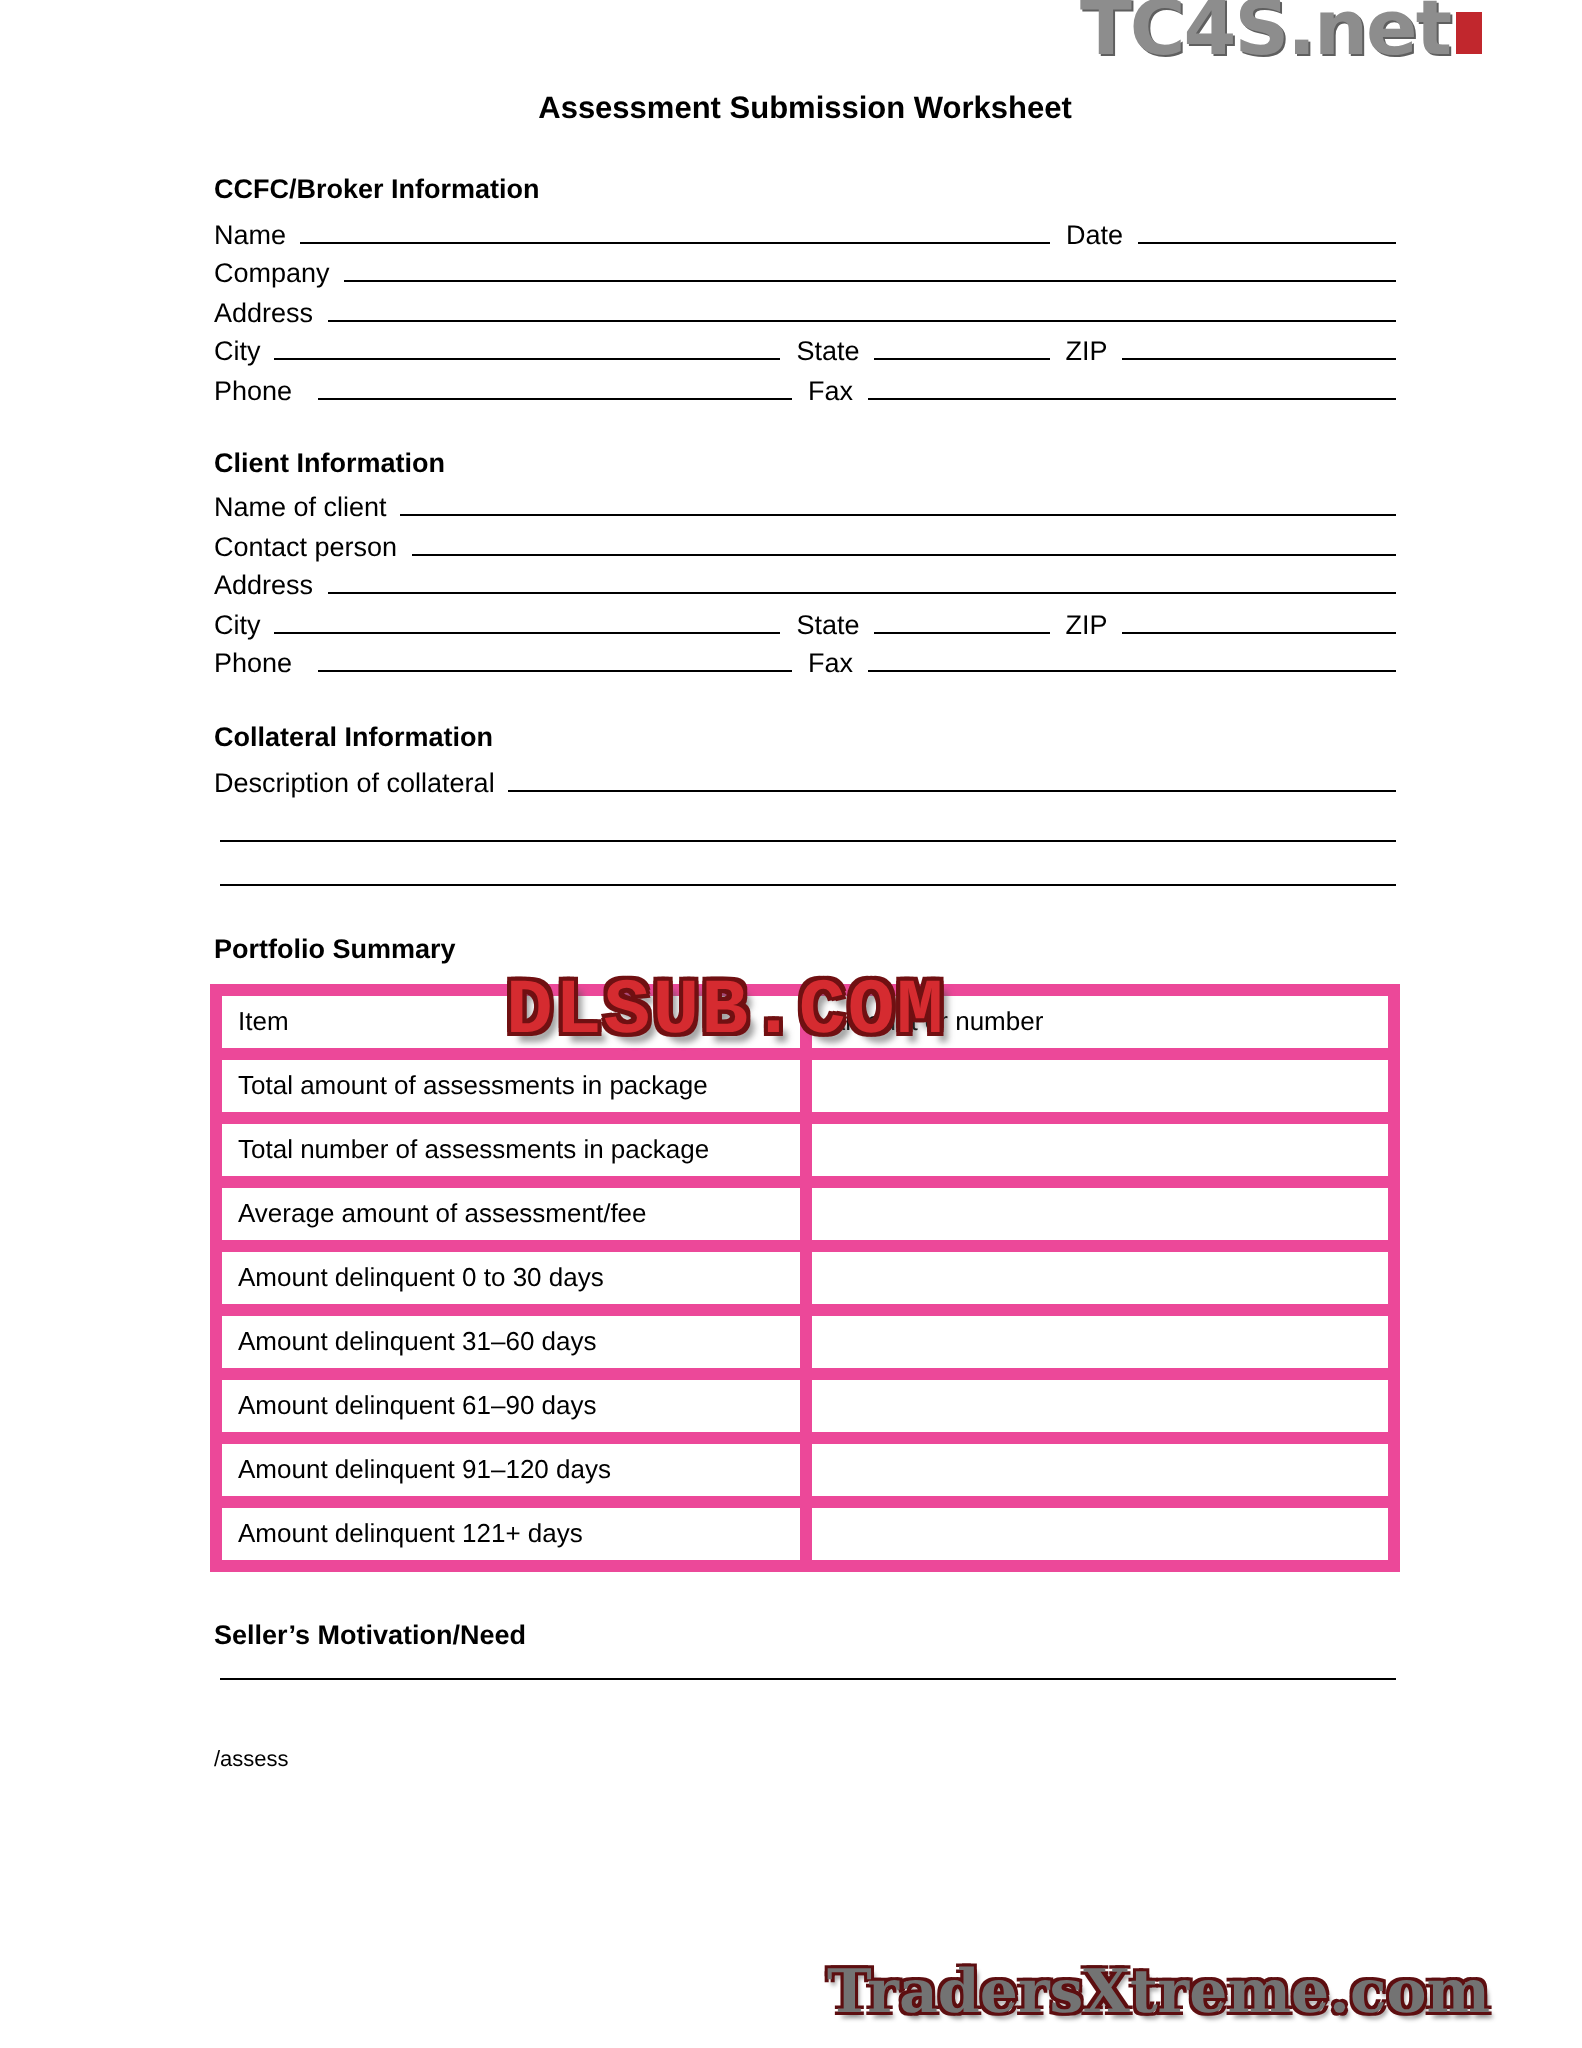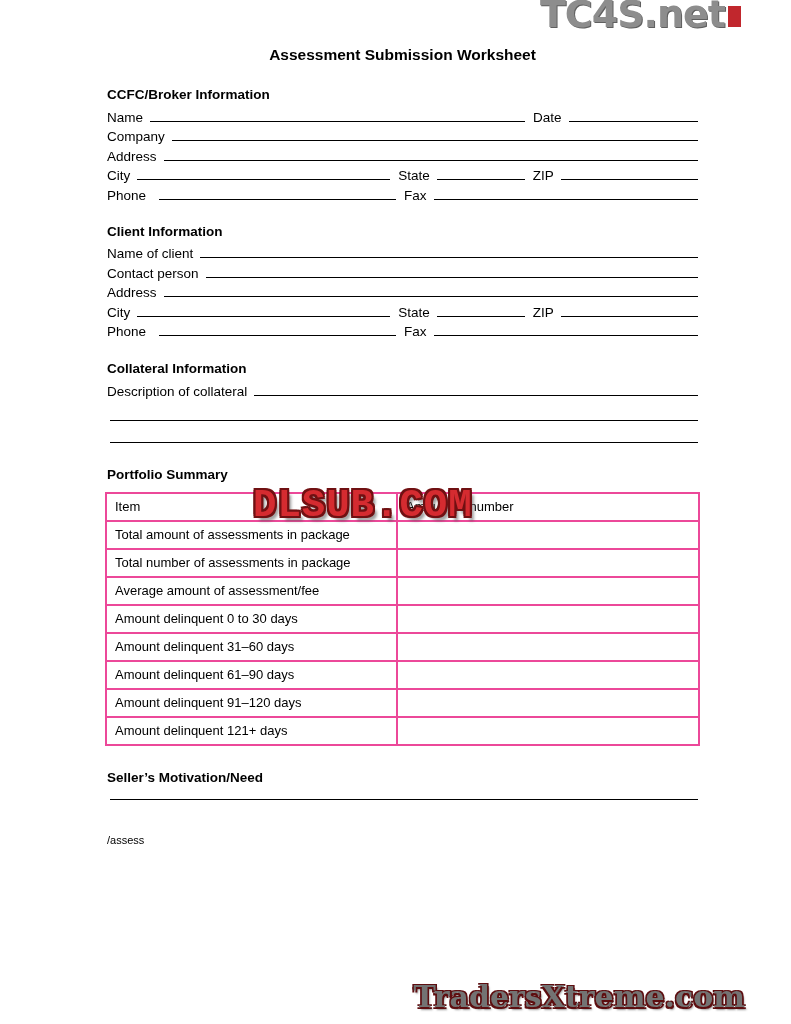--- a/index.html
+++ b/index.html
@@ -19,21 +19,21 @@
   .blank{border-bottom:1px solid #000;margin:0 0 3px 7px;flex:1 1 auto;height:0;}
   .blank.fixed{flex:0 0 auto;}
   .blank.gap-lg{margin-left:13px;}
   .w375{width:375px;}
   .w253{width:253px;}
   .w88{width:88px;}
   .w237{width:237px;}
   .xline{border-bottom:1px solid #000;height:21px;margin-left:3px;}
   .seller-line{border-bottom:1px solid #000;height:14px;margin-left:3px;}
   .ptable{border-collapse:collapse;margin:10px 0 0 -2px;width:595px;table-layout:fixed;}
-  .ptable td,.ptable th{border:2px solid #ec4899;font-size:13px;font-weight:normal;text-align:left;padding:0 4px 0 8px;height:26px;vertical-align:middle;}
+  .ptable td,.ptable th{border:6px solid #ec4899;font-size:13px;font-weight:normal;text-align:left;padding:0 4px 0 8px;height:26px;vertical-align:middle;}
   .col-item{width:277px;}
   .note{margin-top:34px;font-size:11px;}
   .tc4s{position:absolute;top:-8px;right:12px;font-family:"DejaVu Sans",sans-serif;font-weight:bold;font-size:38px;letter-spacing:-1px;color:#8d8d8d;text-shadow:1px 1px 0 #5f5f5f;white-space:nowrap;}
   .redmark{display:inline-block;width:13px;height:21px;background:#c1272d;margin-left:3px;}
   .dlsub{position:absolute;left:253px;top:484px;font-family:Liberation Mono, monospace;font-weight:bold;font-size:39px;color:#d52b30;letter-spacing:1px;white-space:nowrap;
     text-shadow:-2px -2px 0 #701012,2px -2px 0 #701012,-2px 2px 0 #701012,2px 2px 0 #701012,0 -2px 0 #701012,0 2px 0 #701012,-2px 0 0 #701012,2px 0 0 #701012,4px 5px 3px rgba(80,80,80,.55);}
   .txtreme{position:absolute;top:979px;right:8px;font-family:"DejaVu Serif",serif;font-weight:bold;font-size:30px;color:#737373;white-space:nowrap;
     text-shadow:-1.5px -1.5px 0 #5d0e10,1.5px -1.5px 0 #5d0e10,-1.5px 1.5px 0 #5d0e10,1.5px 1.5px 0 #5d0e10,2px 3px 2px rgba(40,40,40,.5);}
 </style>
 </head>

